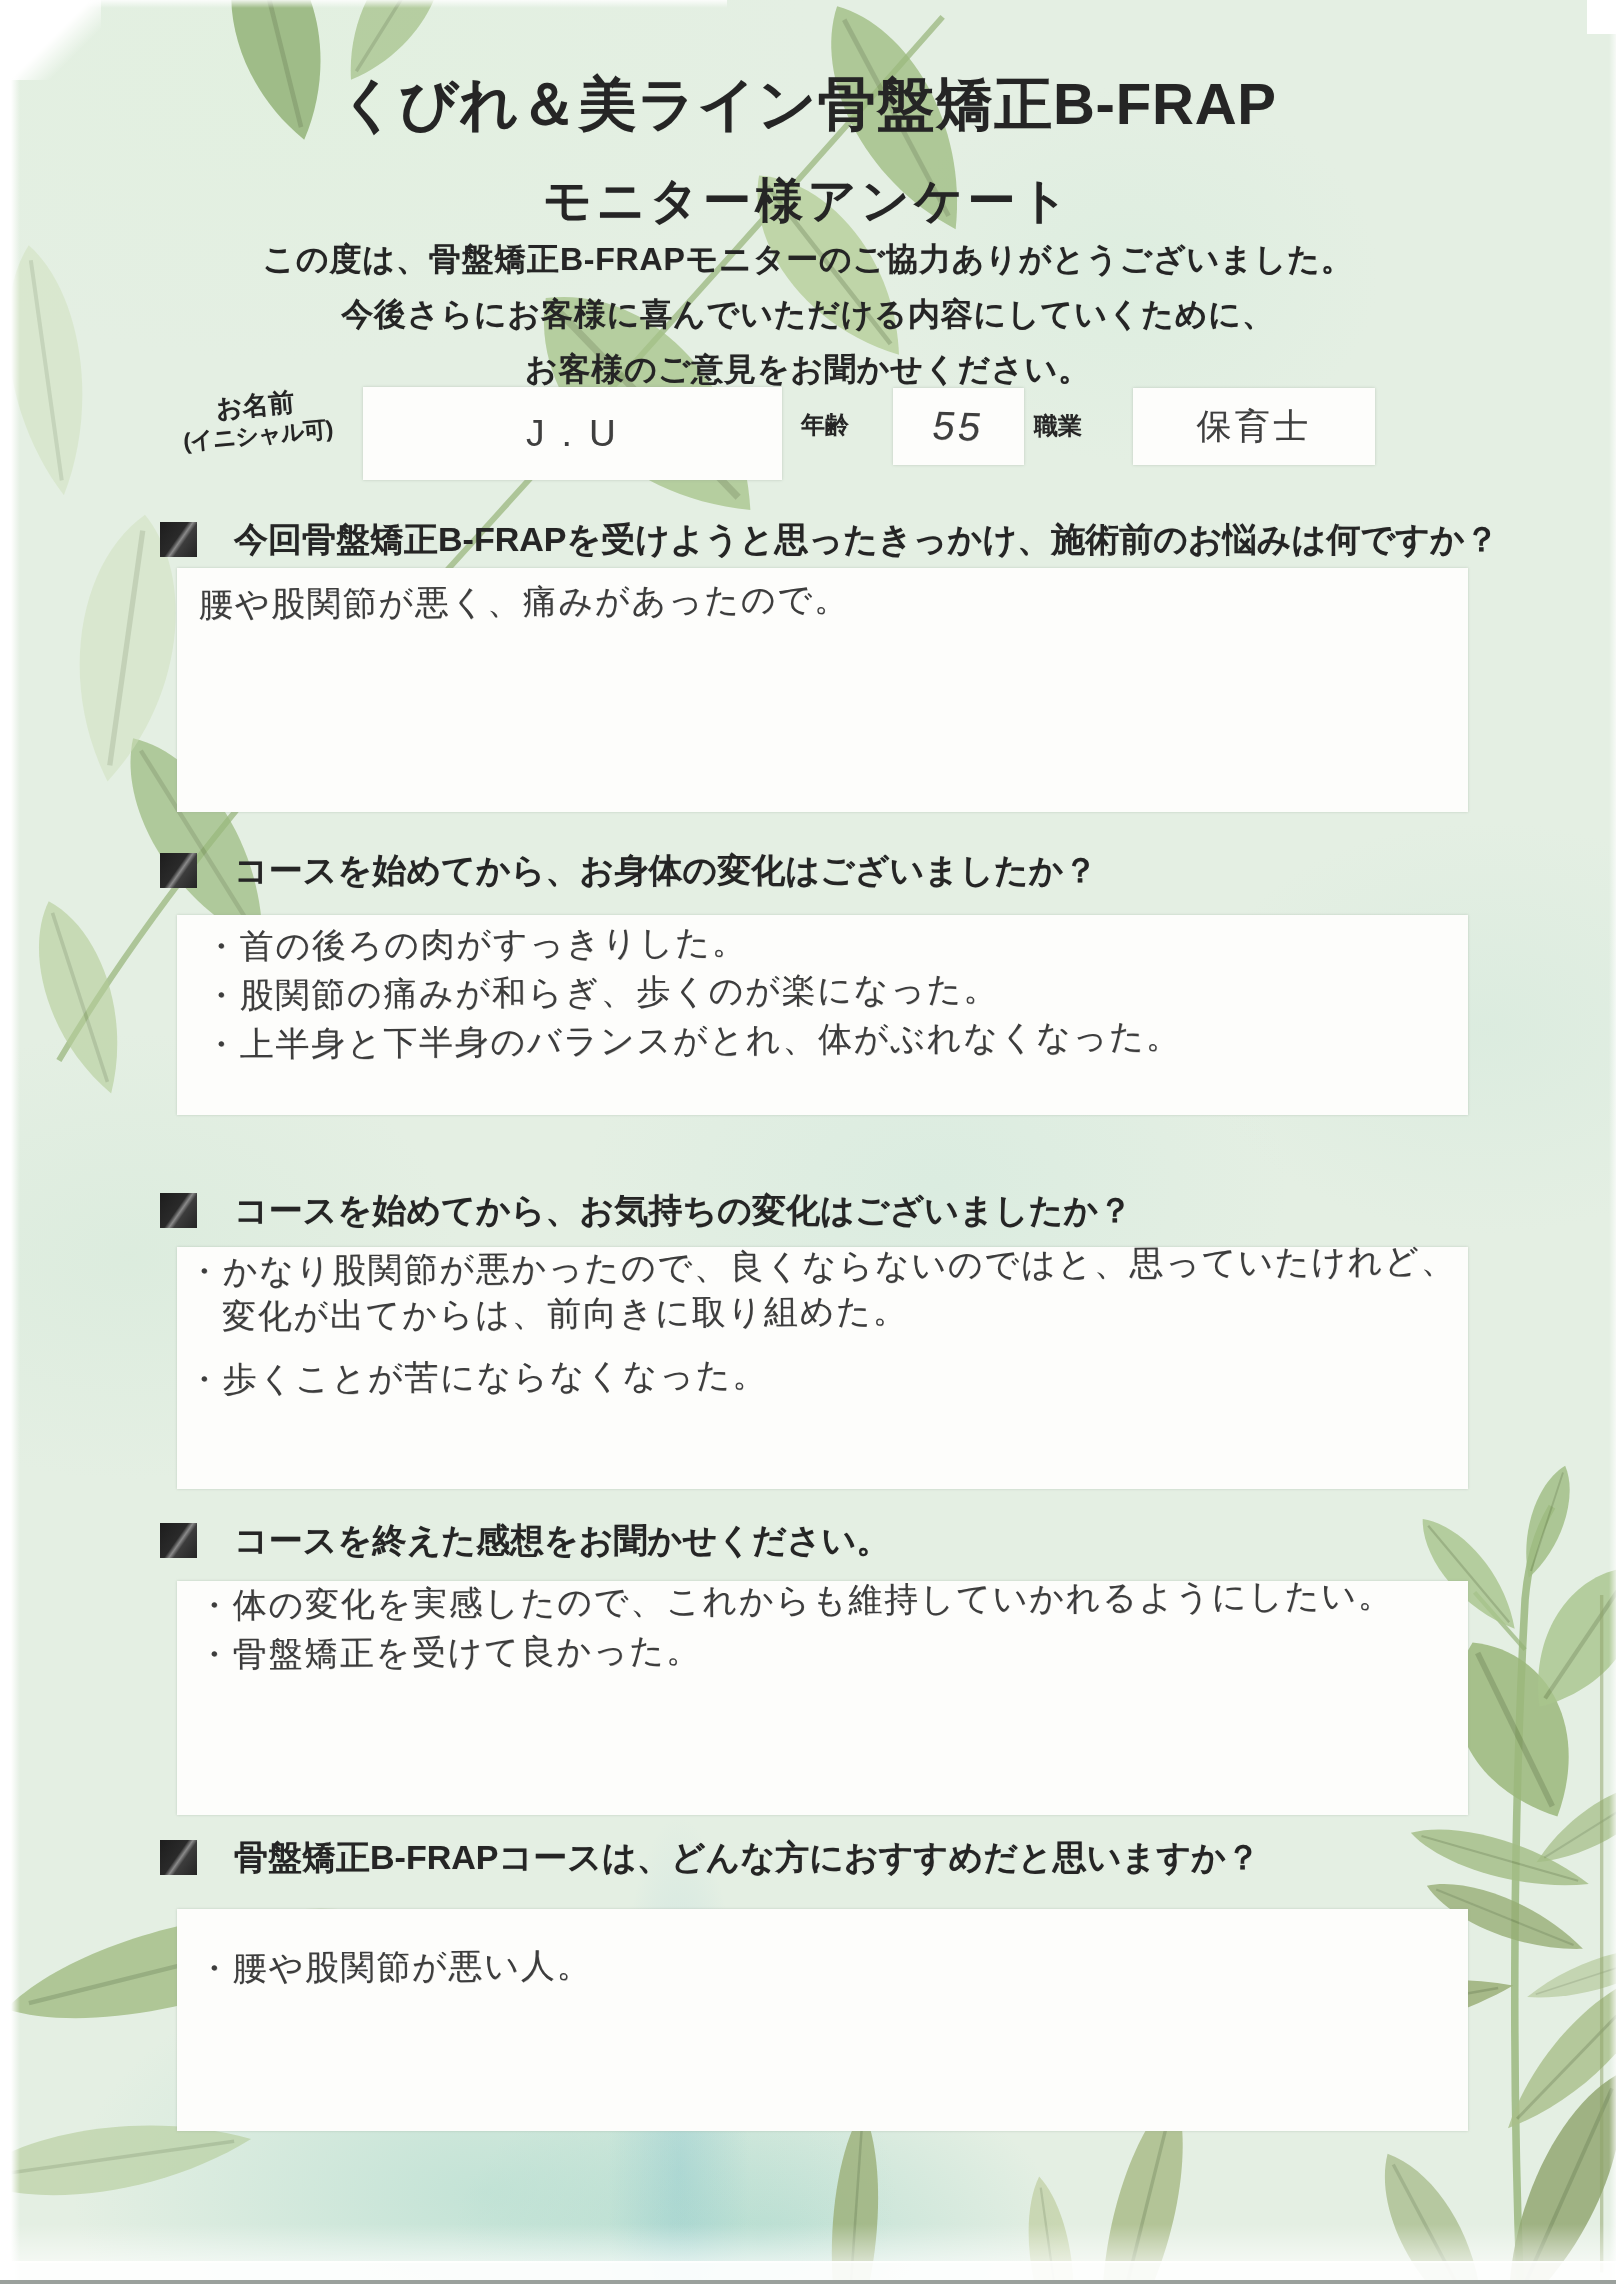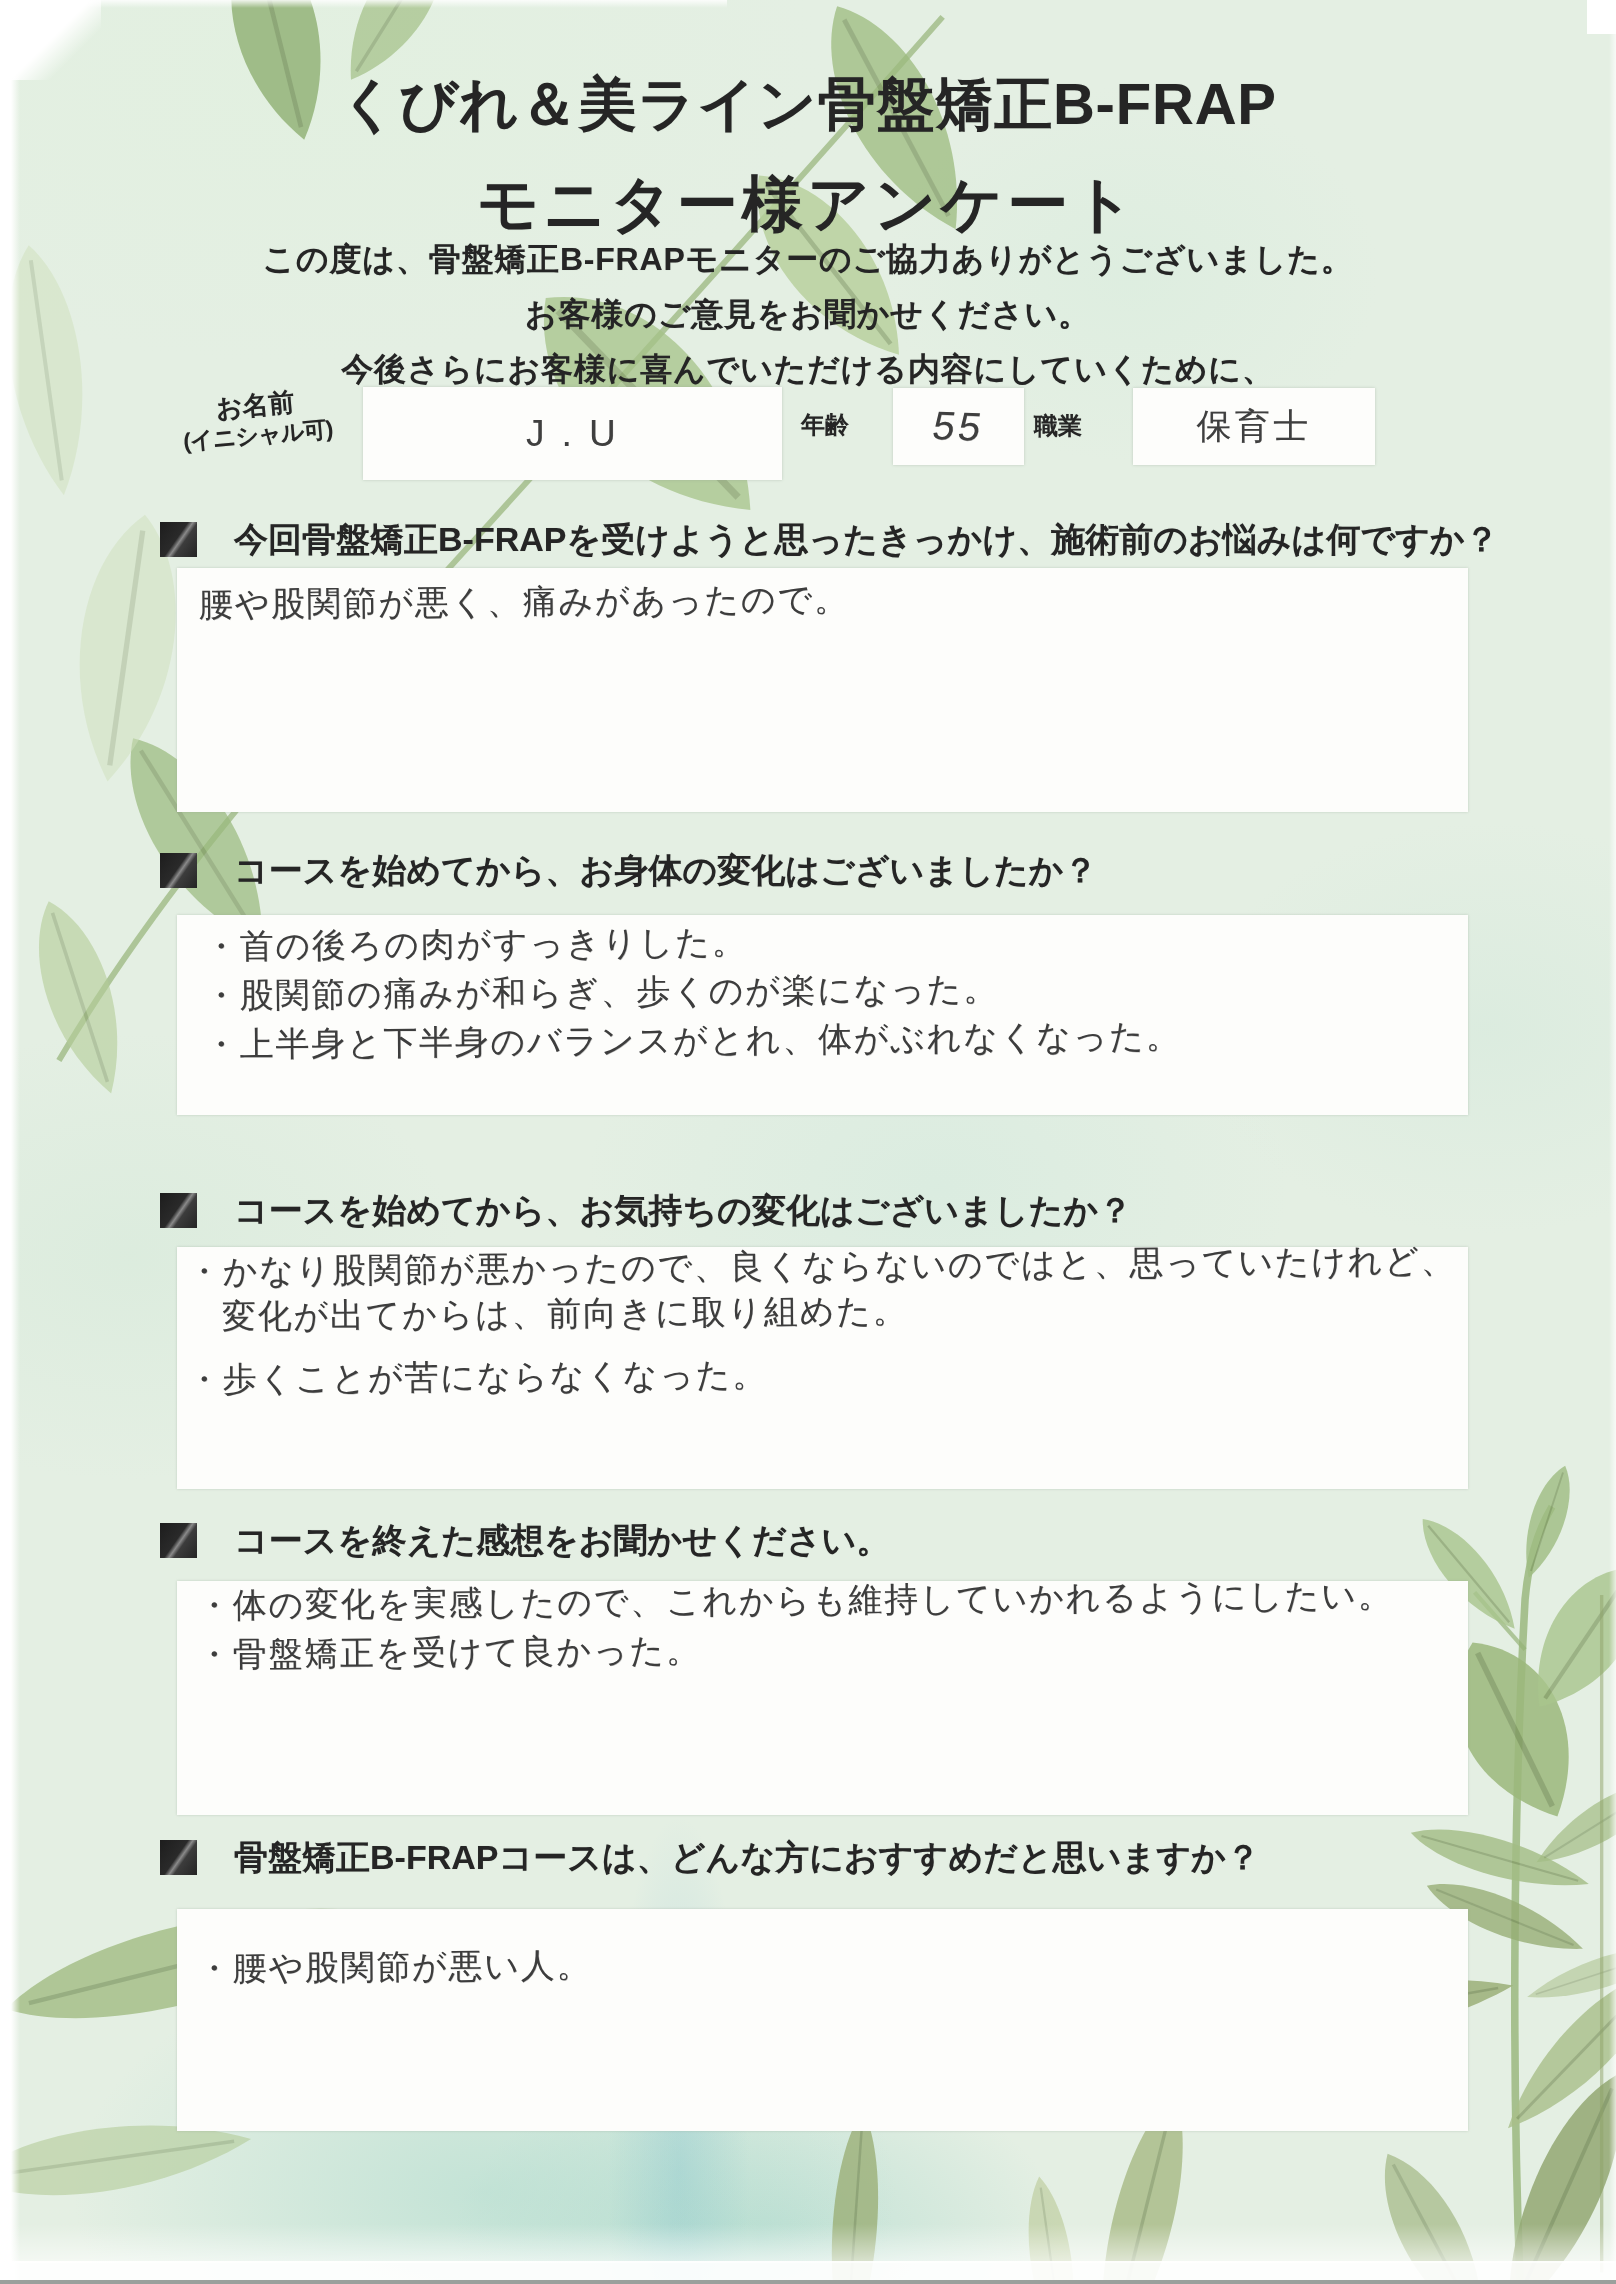--- a/index.html
+++ b/index.html
@@ -18,21 +18,21 @@
       radial-gradient(471px 320px at 8% 55%,  rgba(205,230,212,.35), rgba(205,230,212,0) 70%);
   }
   .deco{position:absolute;inset:0;z-index:1;pointer-events:none;}
   .content{position:absolute;inset:0;z-index:3;}
   .scan{position:absolute;z-index:5;pointer-events:none;}
 
   .print{color:#252525;text-shadow:0 0 0.8px rgba(40,40,40,.25);}
   .center{left:0;width:100%;text-align:center;}
 
   .title1{position:absolute;top:62px;font-size:58px;line-height:84px;font-weight:700;letter-spacing:0.8px;}
-  .title2{position:absolute;top:166px;font-size:61px;line-height:77px;font-weight:700;letter-spacing:4.2px;}
+  .title2{position:absolute;top:166px;font-size:48px;line-height:77px;font-weight:700;letter-spacing:4.2px;font-family:Liberation Mono, monospace;}
   .intro{position:absolute;top:232px;font-size:32px;line-height:55px;font-weight:600;letter-spacing:0.8px;}
 
   .name-label{position:absolute;left:154px;top:389px;width:205px;text-align:center;transform:rotate(-5deg);}
   .name-label .l1{font-size:26px;font-weight:700;line-height:32px;}
   .name-label .l2{font-size:23px;font-weight:600;line-height:29px;letter-spacing:-0.8px;}
   .inline-label{position:absolute;font-size:24px;font-weight:700;}
 
   .field{position:absolute;background:#fdfdfb;box-shadow:0 0 2.5px rgba(140,155,140,.45);
          display:flex;align-items:center;justify-content:center;}
   .hand{font-size:37px;color:#3f3f3f;letter-spacing:3.4px;text-shadow:0.4px 0.4px 0 rgba(70,70,70,.35);}
@@ -123,22 +123,22 @@
     <use href="#leaf" transform="translate(1705,2665) rotate(-28) scale(.8,1.2)" style="color:#a3b884" opacity=".7"></use>
     <line x1="1903" y1="1895" x2="1903" y2="2700" stroke="#8fa369" stroke-width="4" opacity=".5"></line>
   </svg>
 
   <div class="content">
 
     <div class="title1 print center">くびれ＆美ライン骨盤矯正B-FRAP</div>
     <div class="title2 print center">モニター様アンケート</div>
     <div class="intro print center">
       <div>この度は、骨盤矯正B-FRAPモニターのご協力ありがとうございました。</div>
+      <div>今後さらにお客様に喜んでいただける内容にしていくために、</div>
       <div>お客様のご意見をお聞かせください。</div>
-      <div>今後さらにお客様に喜んでいただける内容にしていくために、</div>
     </div>
 
     <div class="name-label print">
       <div class="l1">お名前</div>
       <div class="l2">(イニシャル可)</div>
     </div>
     <div class="field" style="left:363px;top:387px;width:419px;height:93px;">
       <span class="hand">J . U</span>
     </div>
     <div class="inline-label print" style="left:801px;top:409px;">年齢</div>

